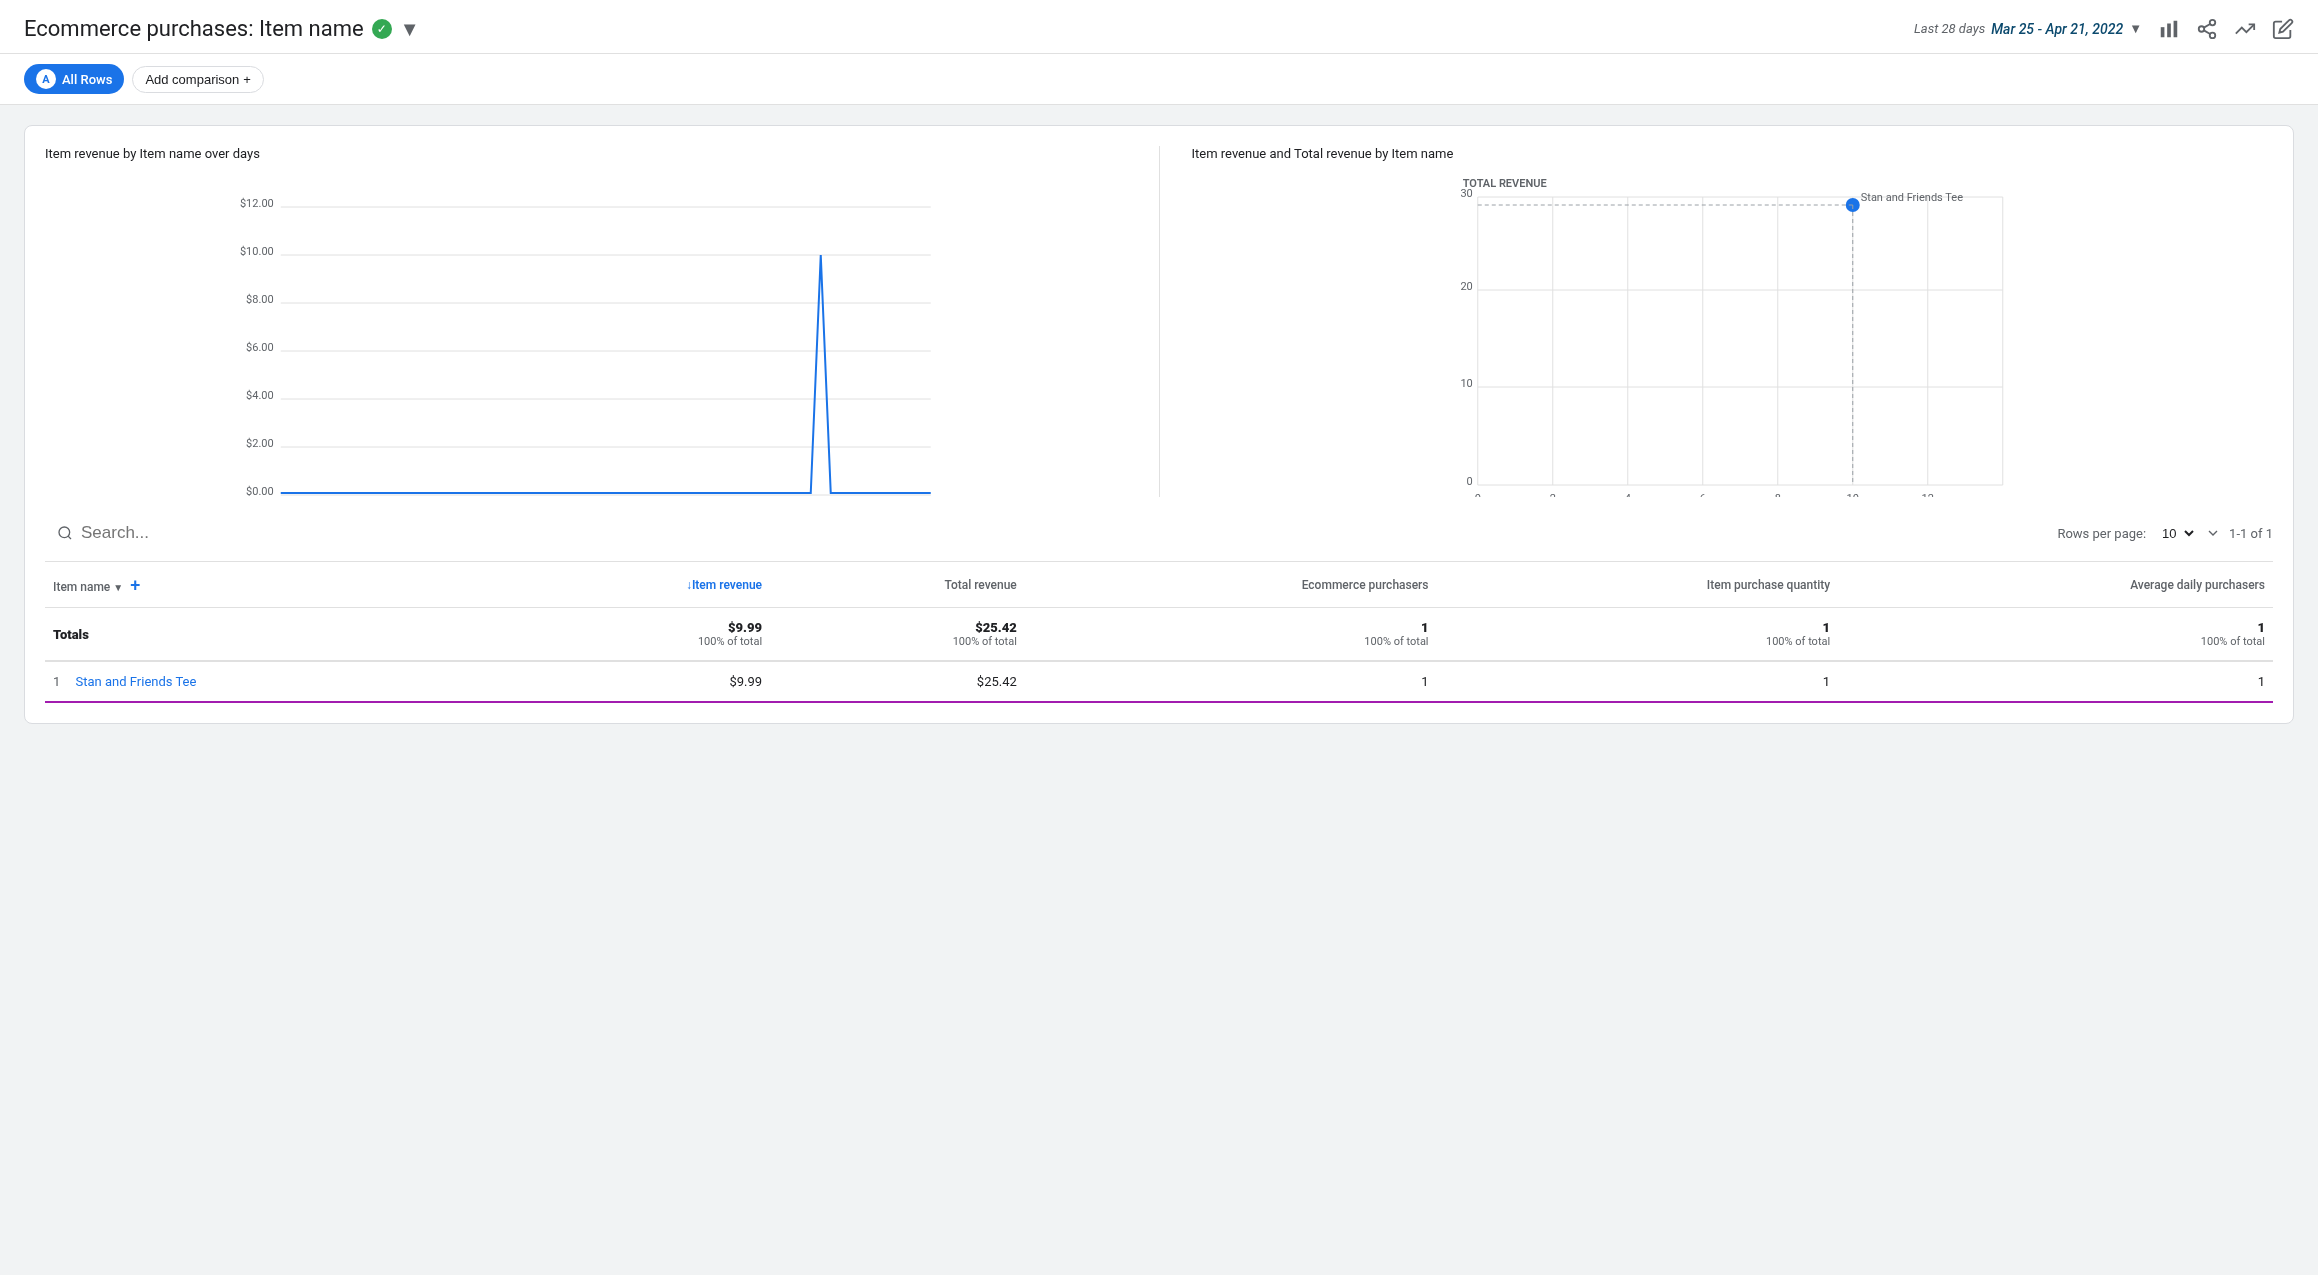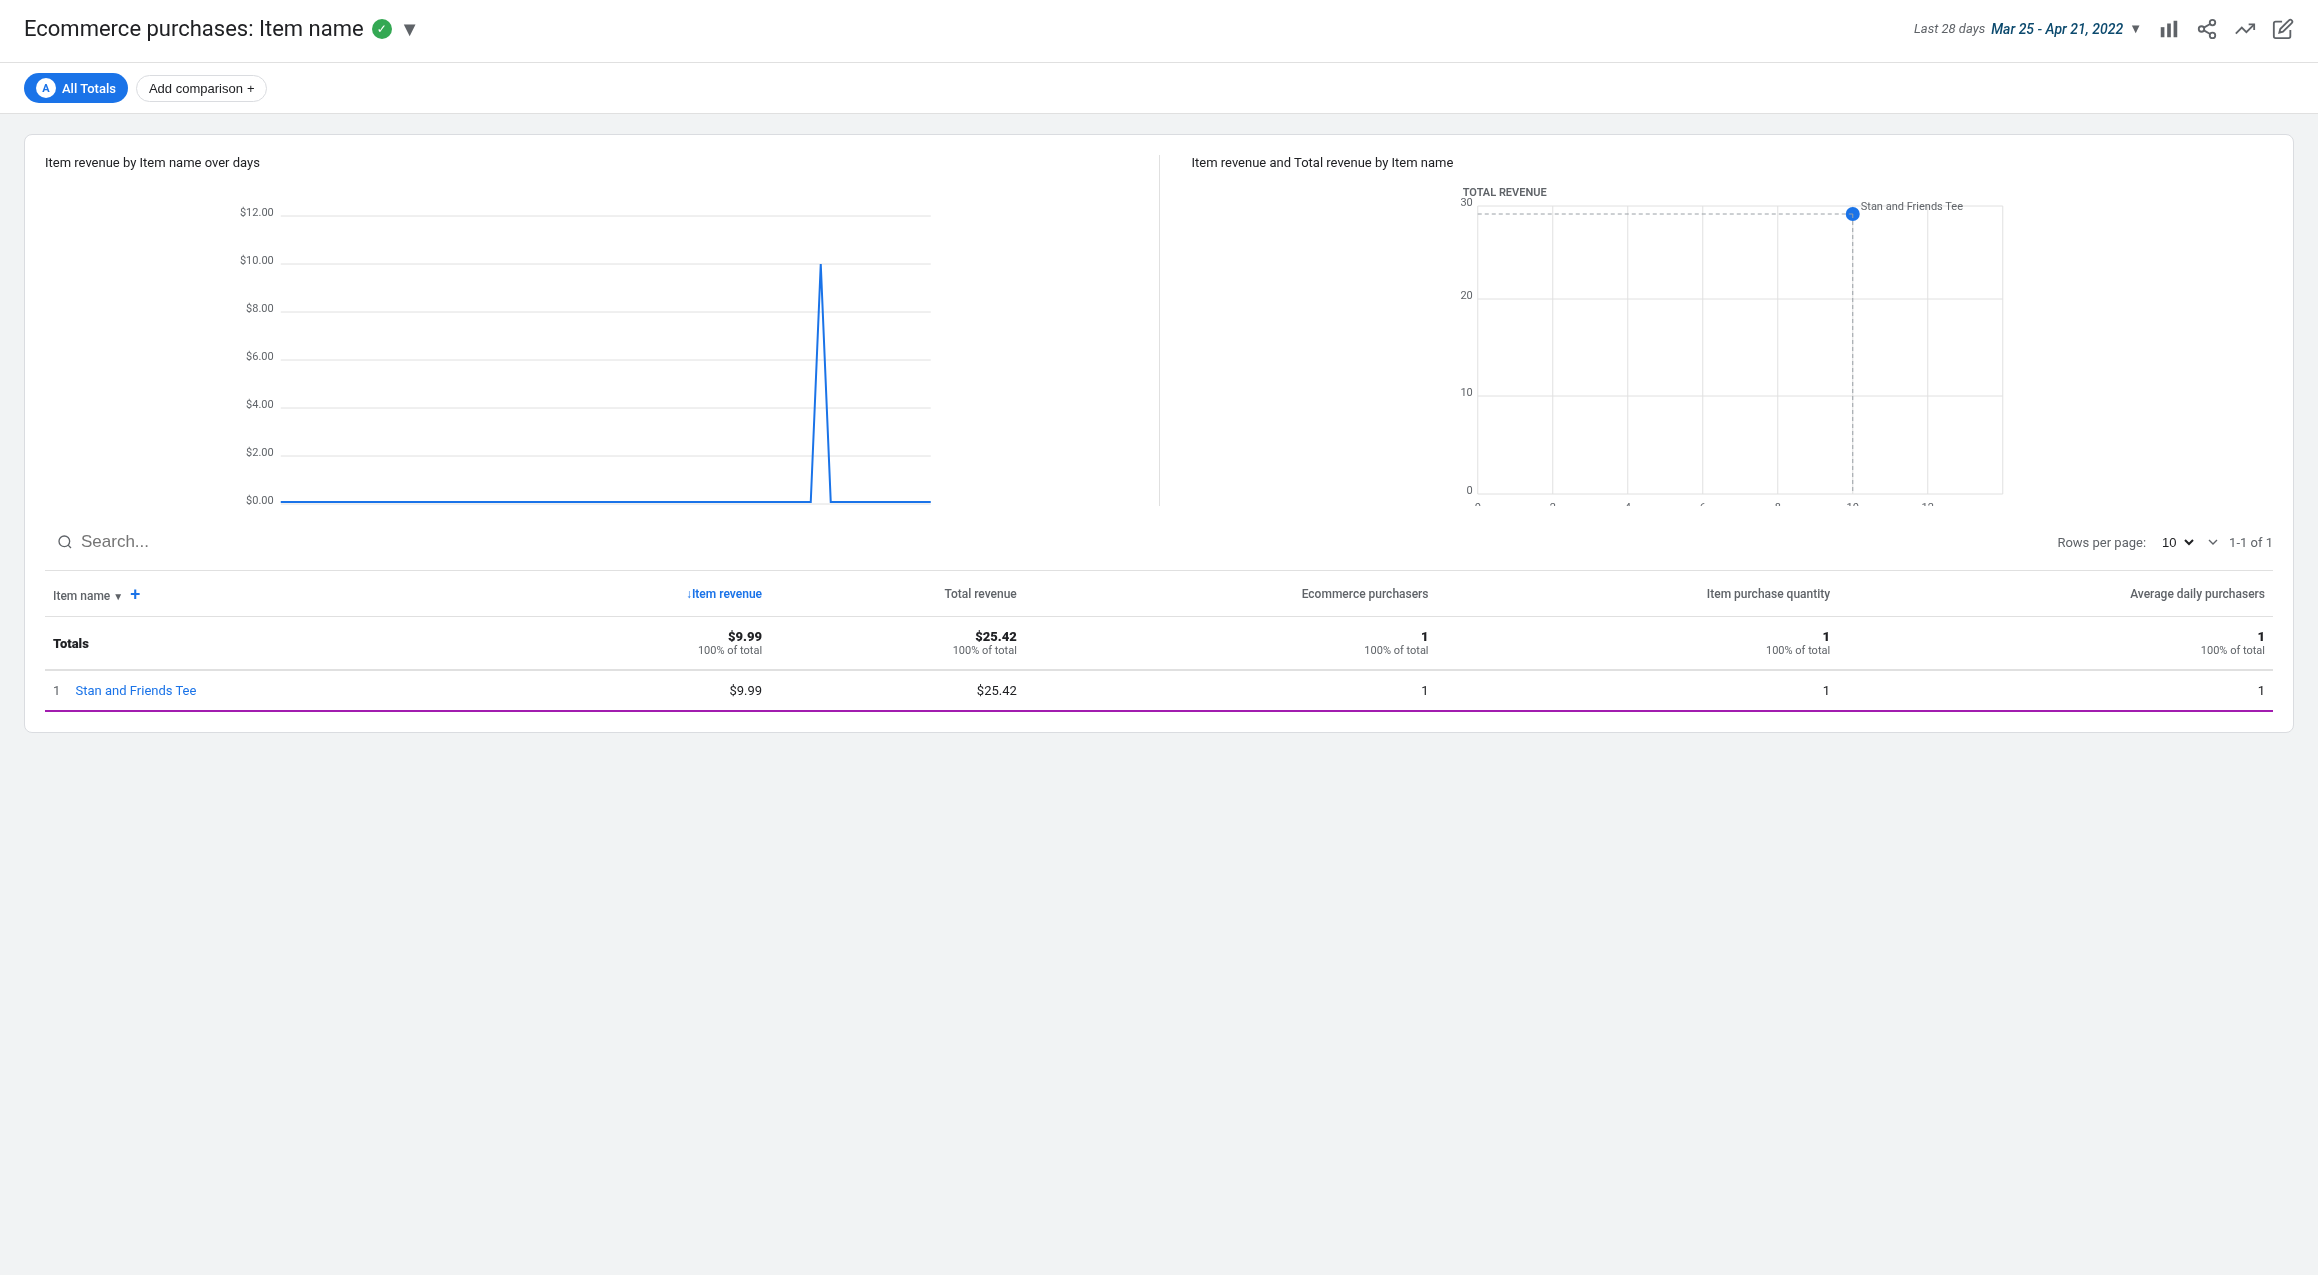--- a/index.html
+++ b/index.html
@@ -4,21 +4,21 @@
   <style>
     * { box-sizing: border-box; margin: 0; padding: 0; }
     body {
       font-family: 'Google Sans', Roboto, Arial, sans-serif;
       background: #f1f3f4;
       color: #202124;
       font-size: 14px;
     }
     .header {
       background: #fff;
-      padding: 16px 24px 21px;
+      padding: 16px 24px 12px;
       display: flex;
       align-items: center;
       justify-content: space-between;
       border-bottom: 1px solid #e0e0e0;
     }
     .header-left {
       display: flex;
       align-items: center;
       gap: 8px;
     }
@@ -290,21 +290,21 @@
             <path d="M18.5 2.5a2.121 2.121 0 0 1 3 3L12 15l-4 1 1-4 9.5-9.5z"></path>
           </svg>
       </span>
     </div>
   </div>
 </div>
 
 <div class="filters-bar">
   <div class="user-badge">
     <div class="user-badge-avatar">A</div>
-    <span>All Totals</span>
+    <span>All Rows</span>
   </div>
   <button class="add-comparison-btn">
     <span>Add comparison</span>
     <span>+</span>
   </button>
 </div>
 
 <div class="main-content">
   <div class="card">
 

